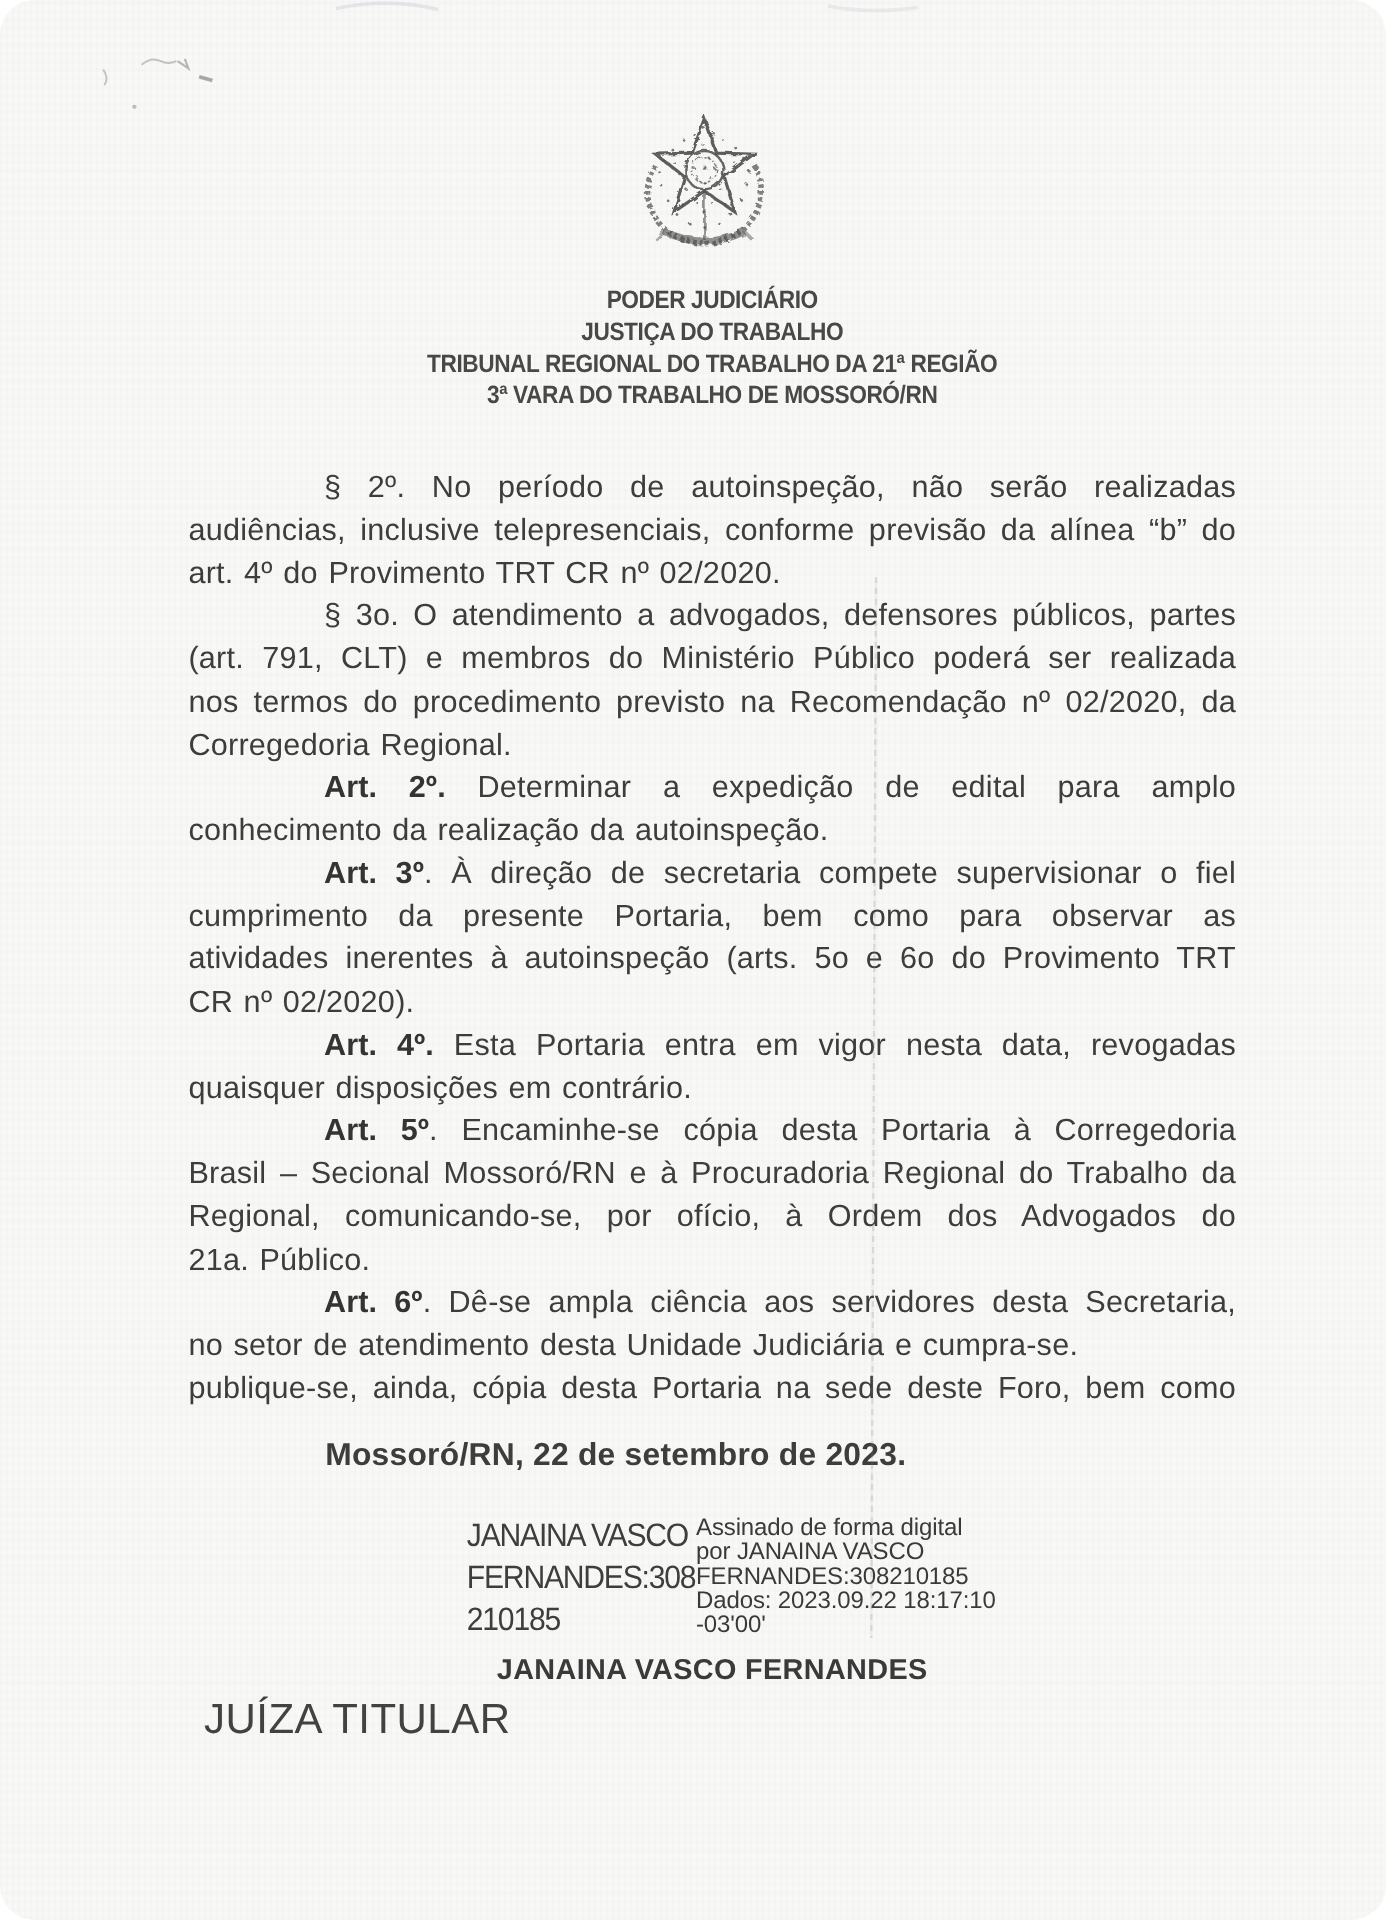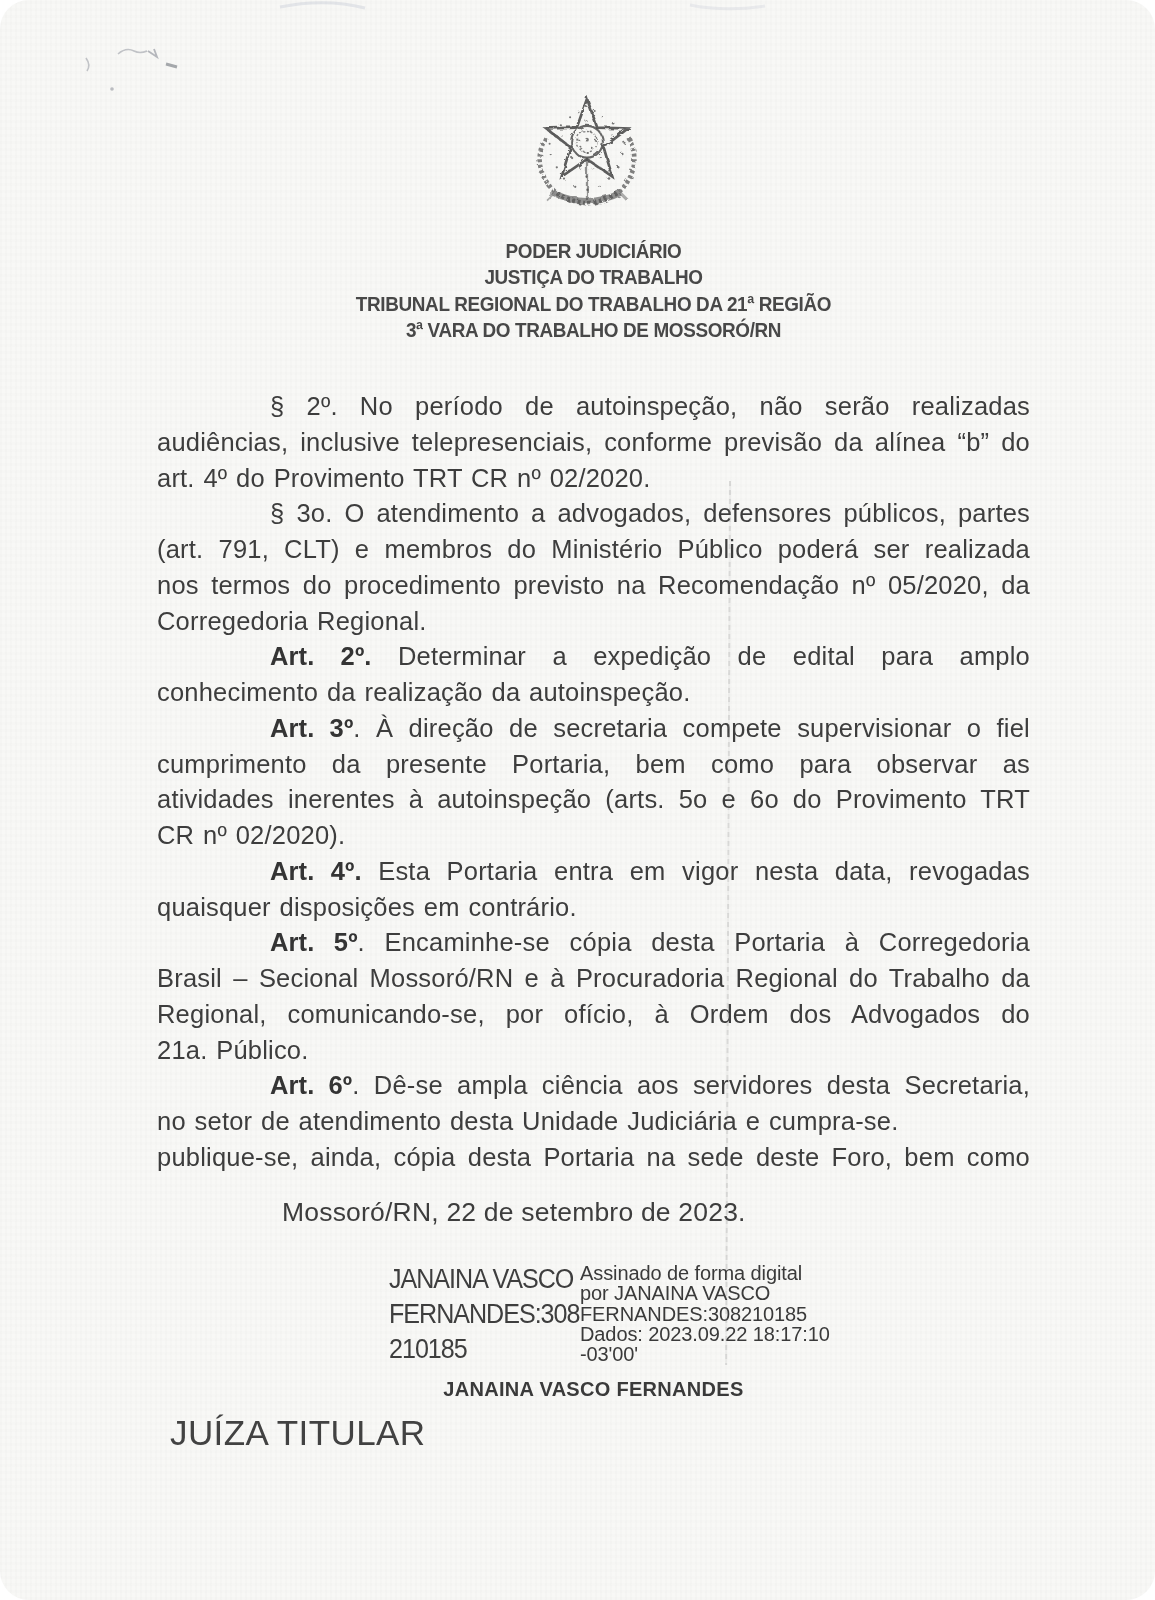--- a/index.html
+++ b/index.html
@@ -23,35 +23,35 @@
   .doc-body{
     position:absolute;left:157px;top:377px;width:873px;
     font-size:25.5px;line-height:35.75px;color:#3d3d3d;
     letter-spacing:0.2px;word-spacing:1.5px;margin-top:12px;
   }
   .line{white-space:normal;}
   .line b{letter-spacing:0.1px;color:#343434;}
   .jfy{text-align:justify;text-align-last:justify;}
   .ind{text-indent:113px;}
   .dateline{
-    position:absolute;left:282px;top:1197px;
-    font-size:26.5px;color:#3d3d3d;letter-spacing:0.2px;
+    position:absolute;left:271px;top:1197px;
+    font-size:26.5px;color:#3d3d3d;letter-spacing:0.2px;font-weight:bold;
   }
   .sig-big{
     position:absolute;left:389px;top:1262px;
     font-size:27px;line-height:35px;letter-spacing:-1.1px;color:#3e3e3e;
     transform:scaleX(0.93);transform-origin:left top;
   }
   .sig-small{
     position:absolute;left:580px;top:1263px;
     font-size:20px;line-height:20.3px;letter-spacing:-0.1px;color:#3a3a3a;
   }
   .sig-name{
     position:absolute;left:157px;top:1378px;width:873px;text-align:center;
-    font-size:20px;font-weight:bold;letter-spacing:0.3px;color:#3a3a3a;
+    font-size:24px;font-weight:bold;letter-spacing:0.3px;color:#3a3a3a;
   }
   .sig-role{
     position:absolute;left:170px;top:1413px;width:873px;text-align:left;
     font-size:35px;color:#424242;letter-spacing:0.4px;
   }
   .crease{
     position:absolute;left:729px;top:481px;width:2px;height:884px;
     background:repeating-linear-gradient(to bottom,
       rgba(120,120,120,0.30) 0 5px, rgba(120,120,120,0.10) 5px 9px);
     transform:rotate(0.25deg);transform-origin:top center;
@@ -139,21 +139,21 @@
       <div class="header-line">TRIBUNAL REGIONAL DO TRABALHO DA 21ª REGIÃO</div>
       <div class="header-line">3ª VARA DO TRABALHO DE MOSSORÓ/RN</div>
     </div>
 
   <div class="doc-body" id="doc-body">
       <div class="line jfy ind">§ 2º. No período de autoinspeção, não serão realizadas</div>
       <div class="line jfy">audiências, inclusive telepresenciais, conforme previsão da alínea “b” do</div>
       <div class="line">art. 4º do Provimento TRT CR nº 02/2020.</div>
       <div class="line jfy ind">§ 3o. O atendimento a advogados, defensores públicos, partes</div>
       <div class="line jfy">(art. 791, CLT) e membros do Ministério Público poderá ser realizada</div>
-      <div class="line jfy">nos termos do procedimento previsto na Recomendação nº 05/2020, da</div>
+      <div class="line jfy">nos termos do procedimento previsto na Recomendação nº 02/2020, da</div>
       <div class="line">Corregedoria Regional.</div>
       <div class="line jfy ind"><b>Art. 2º.</b> Determinar a expedição de edital para amplo</div>
       <div class="line">conhecimento da realização da autoinspeção.</div>
       <div class="line jfy ind"><b>Art. 3º</b>. À direção de secretaria compete supervisionar o fiel</div>
       <div class="line jfy">cumprimento da presente Portaria, bem como para observar as</div>
       <div class="line jfy">atividades inerentes à autoinspeção (arts. 5o e 6o do Provimento TRT</div>
       <div class="line">CR nº 02/2020).</div>
       <div class="line jfy ind"><b>Art. 4º.</b> Esta Portaria entra em vigor nesta data, revogadas</div>
       <div class="line">quaisquer disposições em contrário.</div>
       <div class="line jfy ind"><b>Art. 5º</b>. Encaminhe-se cópia desta Portaria à Corregedoria</div>

